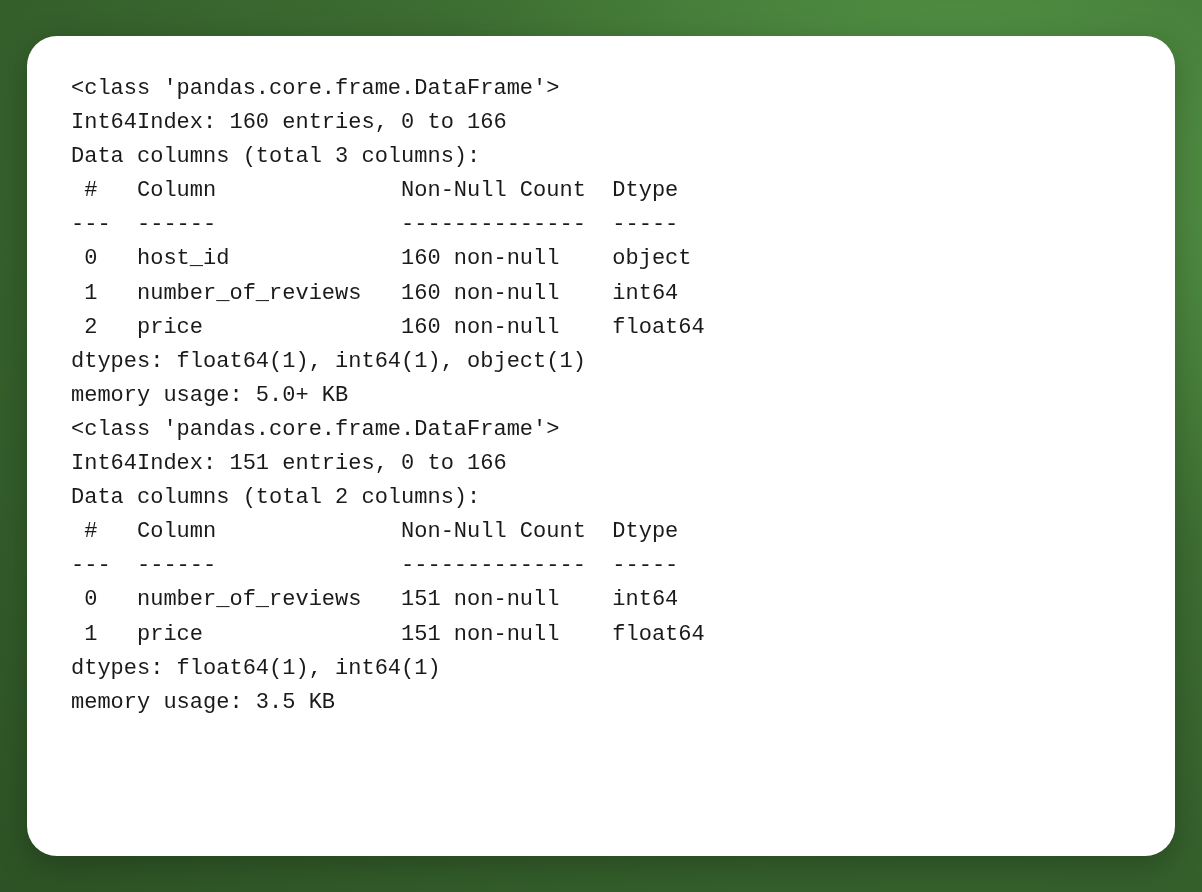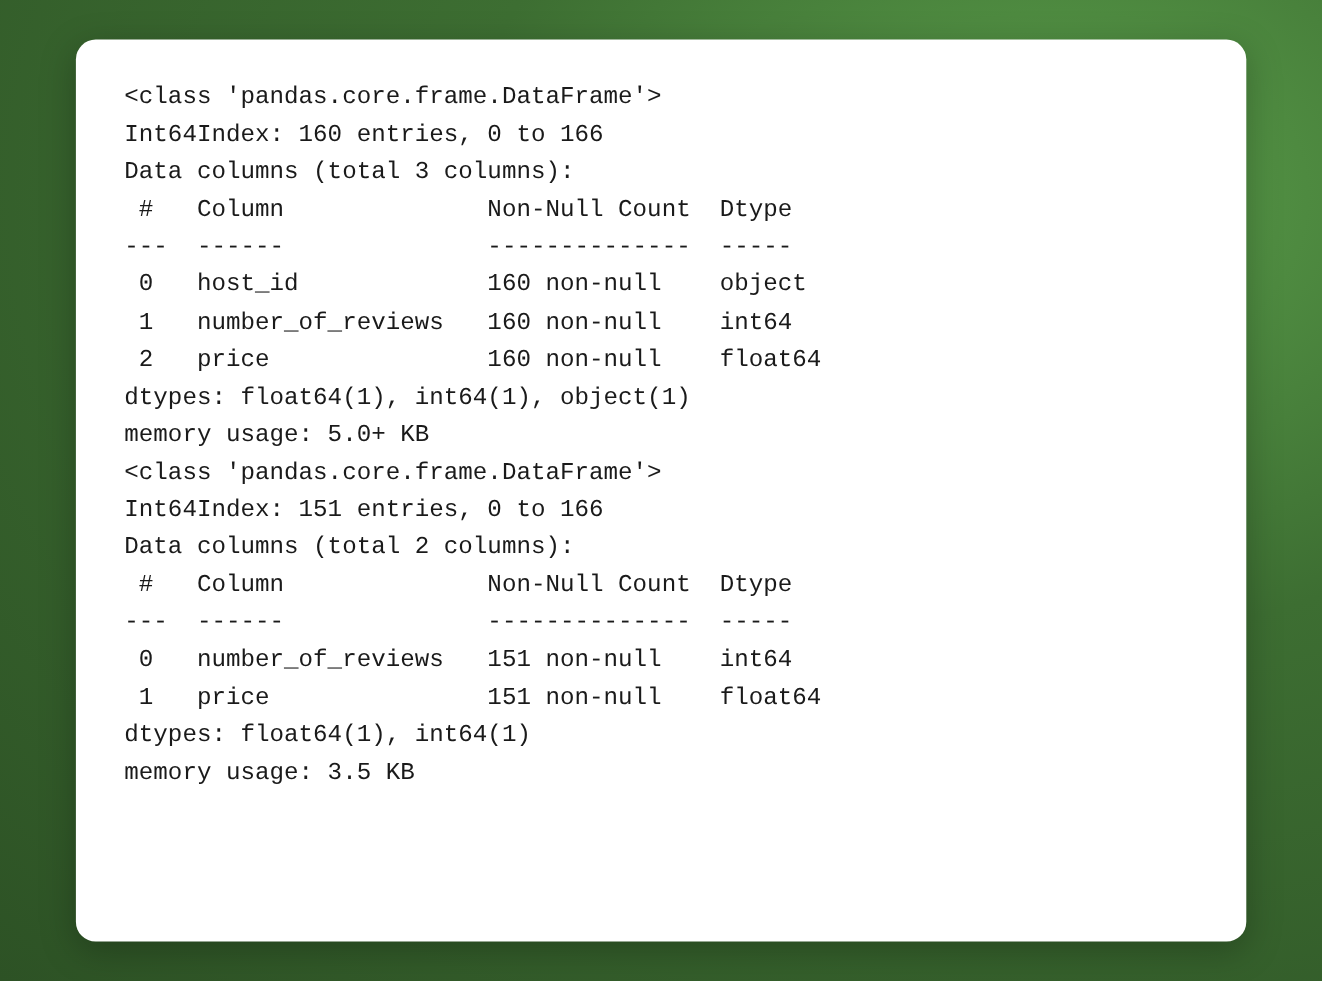--- a/index.html
+++ b/index.html
@@ -15,23 +15,23 @@
       background-image: 
         radial-gradient(ellipse at 80% 20%, #5a9e4a 0%, #3d6e32 40%, #2d5225 100%);
       display: flex;
       align-items: center;
       justify-content: center;
       font-family: Arial, sans-serif;
     }
 
     .card {
       background: #ffffff;
-      border-radius: 18px;
+      border-radius: 30px;
       padding: 36px 44px;
-      width: 1064px;
+      width: 1148px;
       min-height: 820px;
       box-shadow: 0 8px 32px rgba(0,0,0,0.25);
     }
 
     .code-block {
       font-family: 'Courier New', Courier, monospace;
       font-size: 22px;
       line-height: 1.55;
       color: #1a1a1a;
       white-space: pre;

